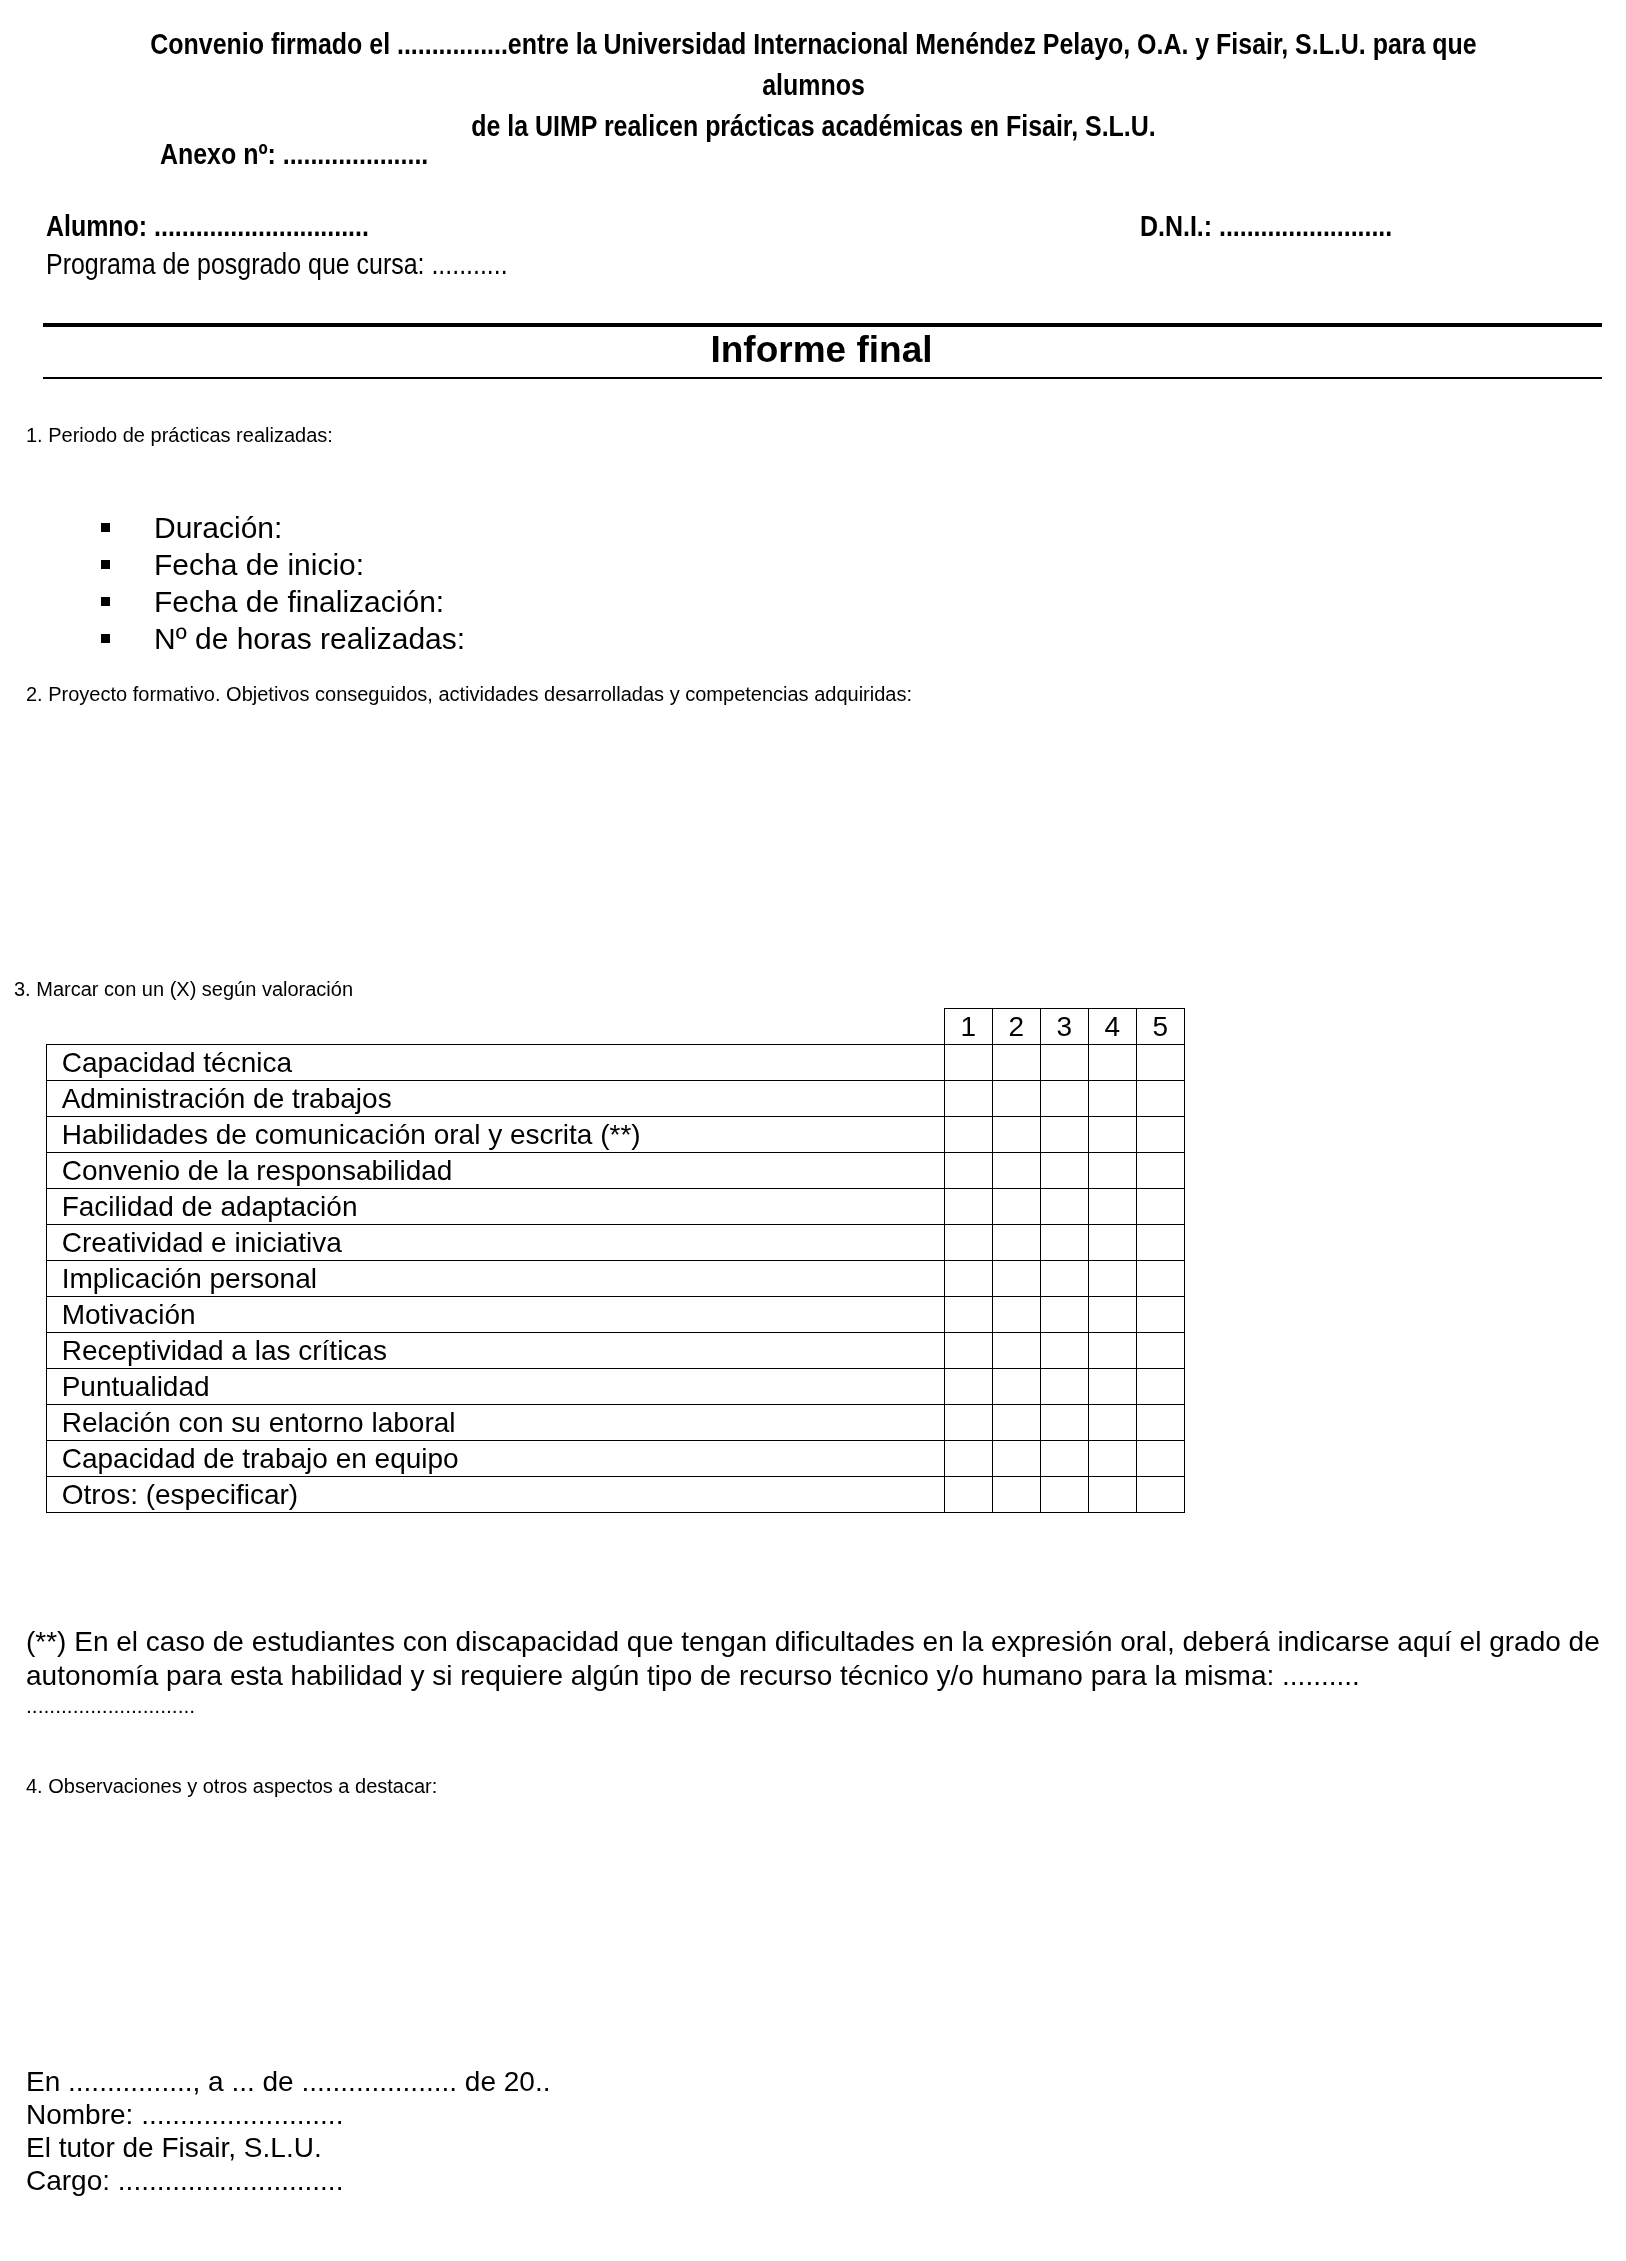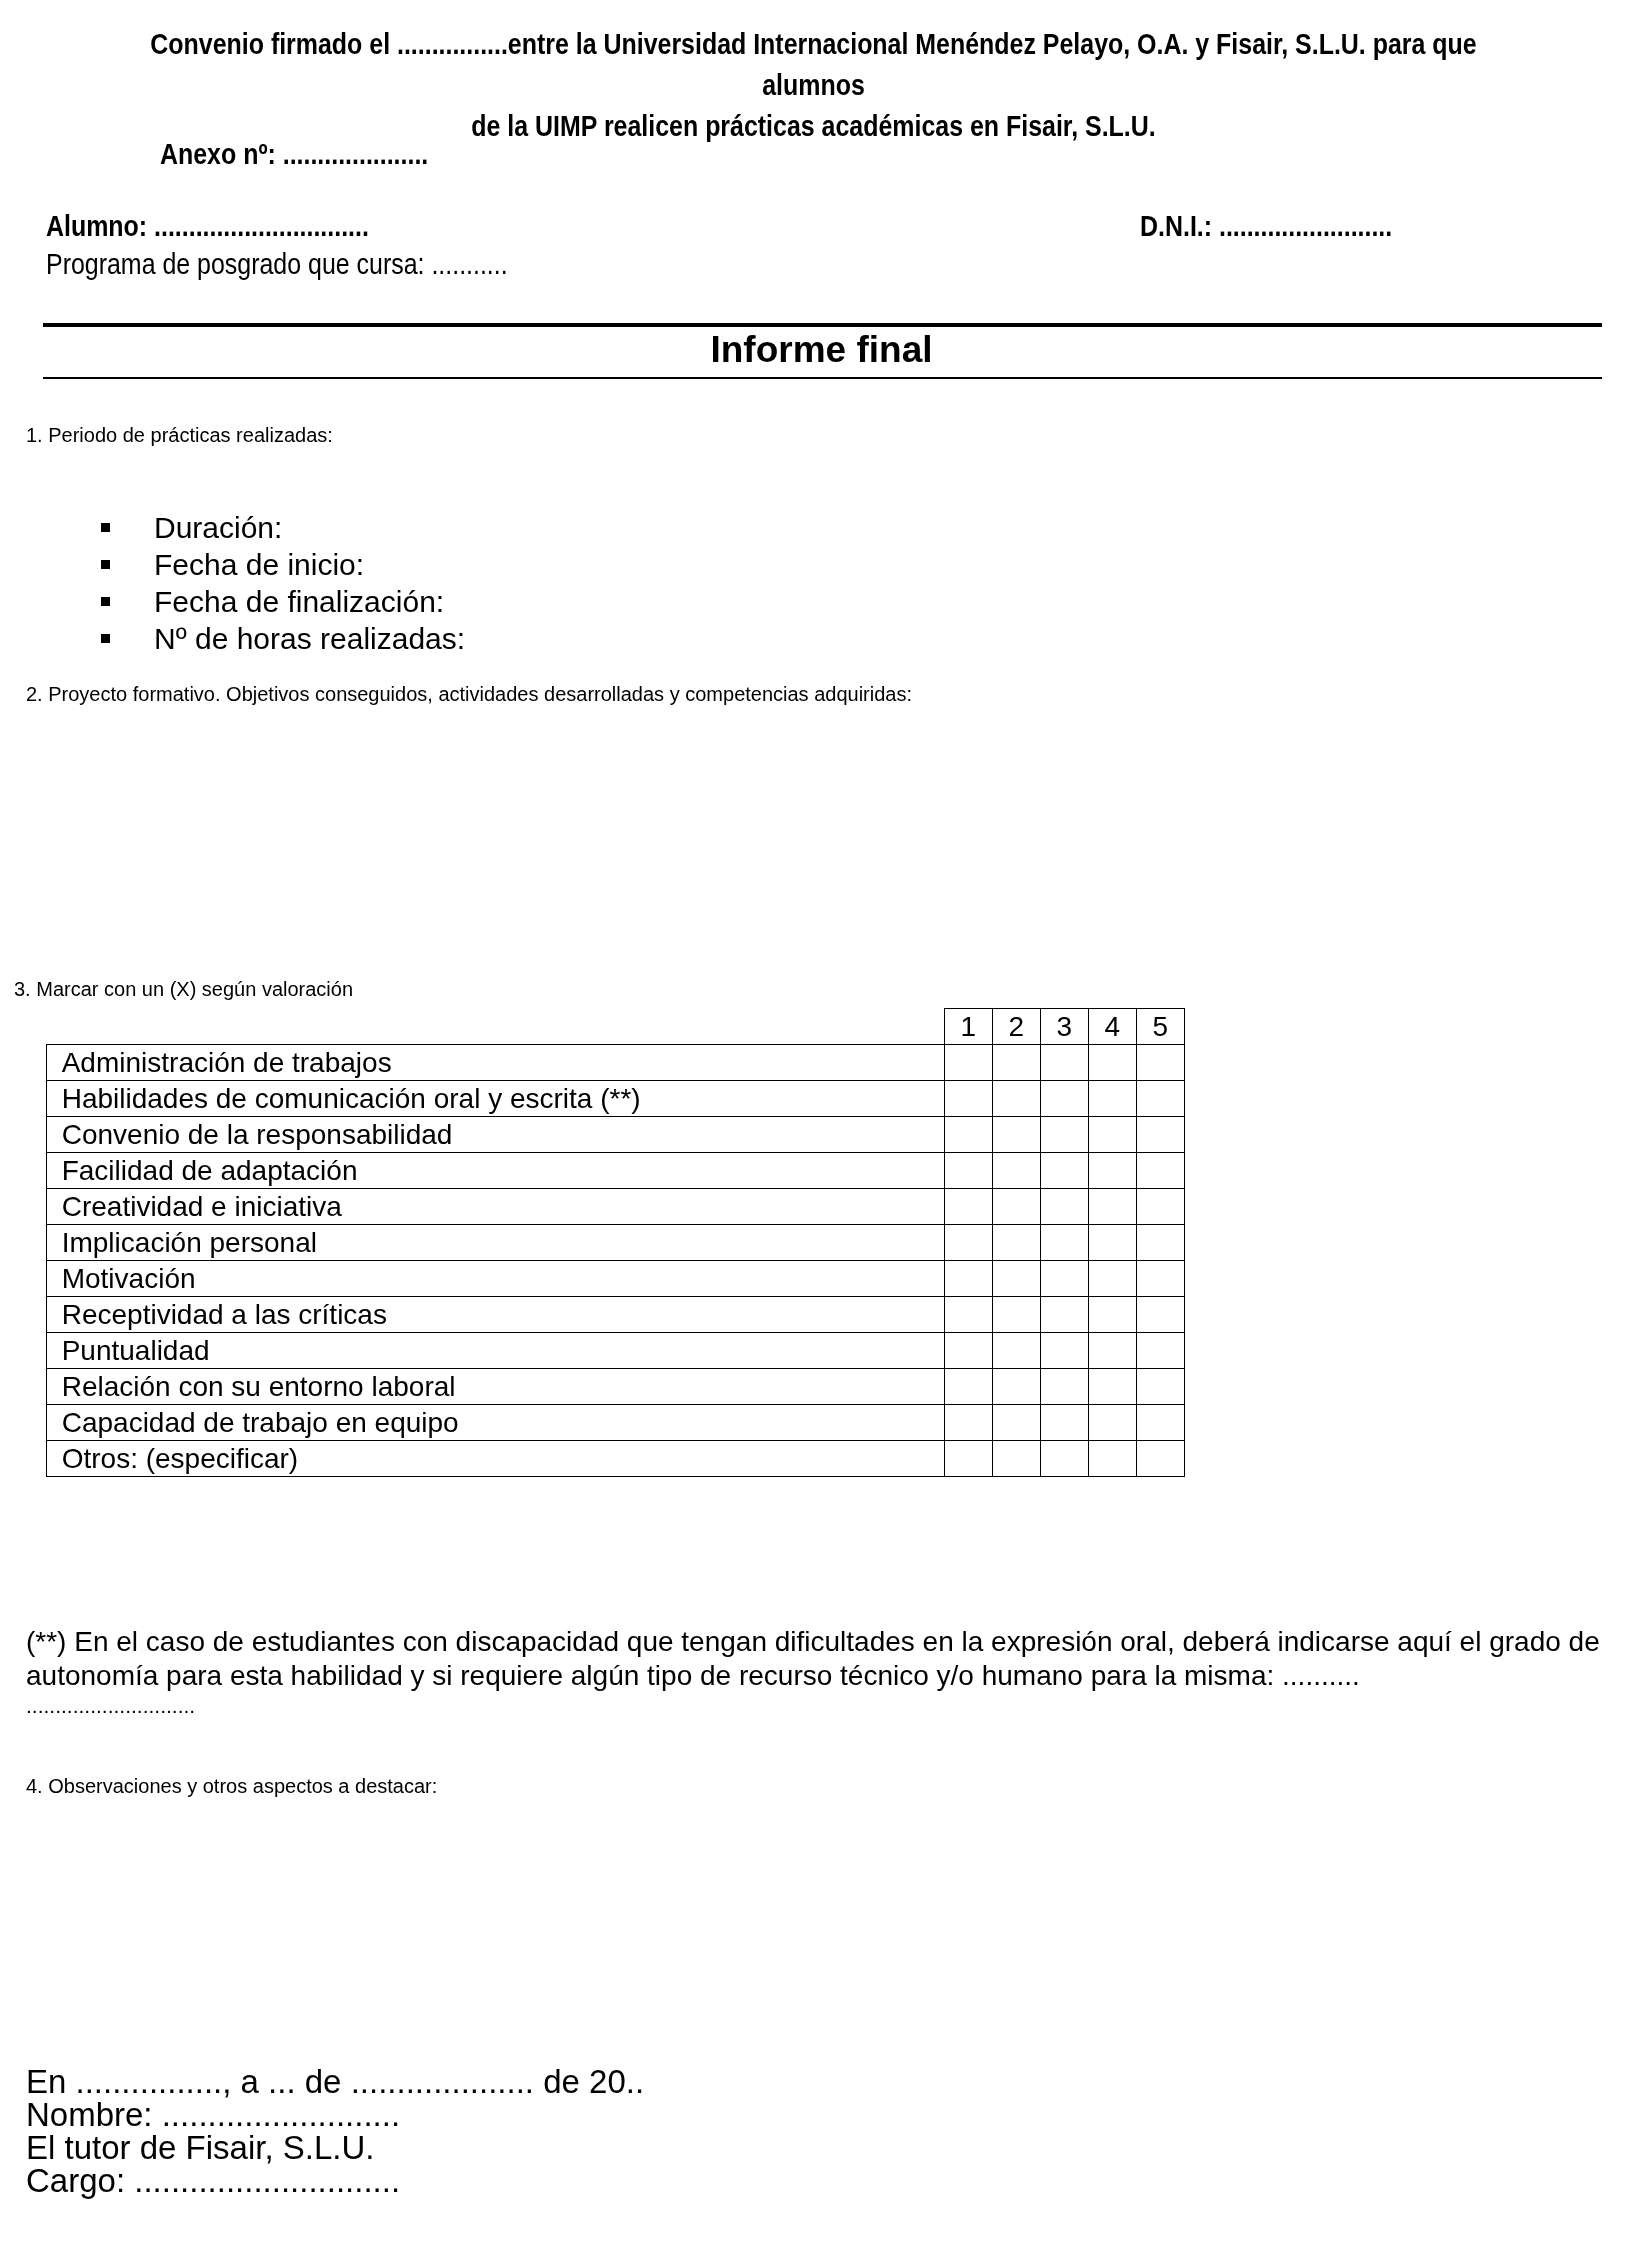--- a/index.html
+++ b/index.html
@@ -23,21 +23,21 @@
   .sec2 { left: 26px; top: 676px; }
   .sec3 { left: 14px; top: 971px; }
   table.rating { border-collapse: collapse; left: 46px; top: 1008px; }
   table.rating td { border: 1.6px solid #000; font-size: 28px; height: 35px; padding: 0; }
   table.rating td.crit { width: 882px; padding-left: 14.7px; white-space: nowrap; }
   table.rating td.box { width: 47px; text-align: center; }
   table.rating tr.head td.blank { border: none; border-bottom: 1.6px solid #000; }
   .foot1 { left: 26px; top: 1625px; font-size: 28px; line-height: 34px; width: 1588px; }
   .foot-dots { left: 26px; top: 1694px; font-size: 21px; }
   .sec4 { left: 26px; top: 1768px; }
-  .sign { left: 26px; top: 2065px; font-size: 33px; line-height: 33px; }
+  .sign { left: 26px; top: 2065px; font-size: 28px; line-height: 33px; }
 </style>
 </head>
 <body>
 
 <div class="abs hdr-title">
   <div>Convenio firmado el ................entre la Universidad Internacional Menéndez Pelayo, O.A.  y Fisair, S.L.U. para que alumnos</div>
   <div>de la UIMP realicen prácticas académicas en Fisair, S.L.U.</div>
 </div>
 
 <div class="abs anexo">Anexo nº:  .....................</div>
@@ -64,20 +64,28 @@
 <table class="abs rating">
   <tbody id="rating-body">
     <tr class="head">
       <td class="crit blank"></td>
       <td class="box">1</td>
       <td class="box">2</td>
       <td class="box">3</td>
       <td class="box">4</td>
       <td class="box">5</td>
     </tr>
+  <tr>
+        <td class="crit">Capacidad técnica</td>
+        <td class="box"></td>
+        <td class="box"></td>
+        <td class="box"></td>
+        <td class="box"></td>
+        <td class="box"></td>
+      </tr>
       <tr>
         <td class="crit">Administración de trabajos</td>
         <td class="box"></td>
         <td class="box"></td>
         <td class="box"></td>
         <td class="box"></td>
         <td class="box"></td>
       </tr>
       <tr>
         <td class="crit">Habilidades de comunicación oral y escrita (**)</td>

